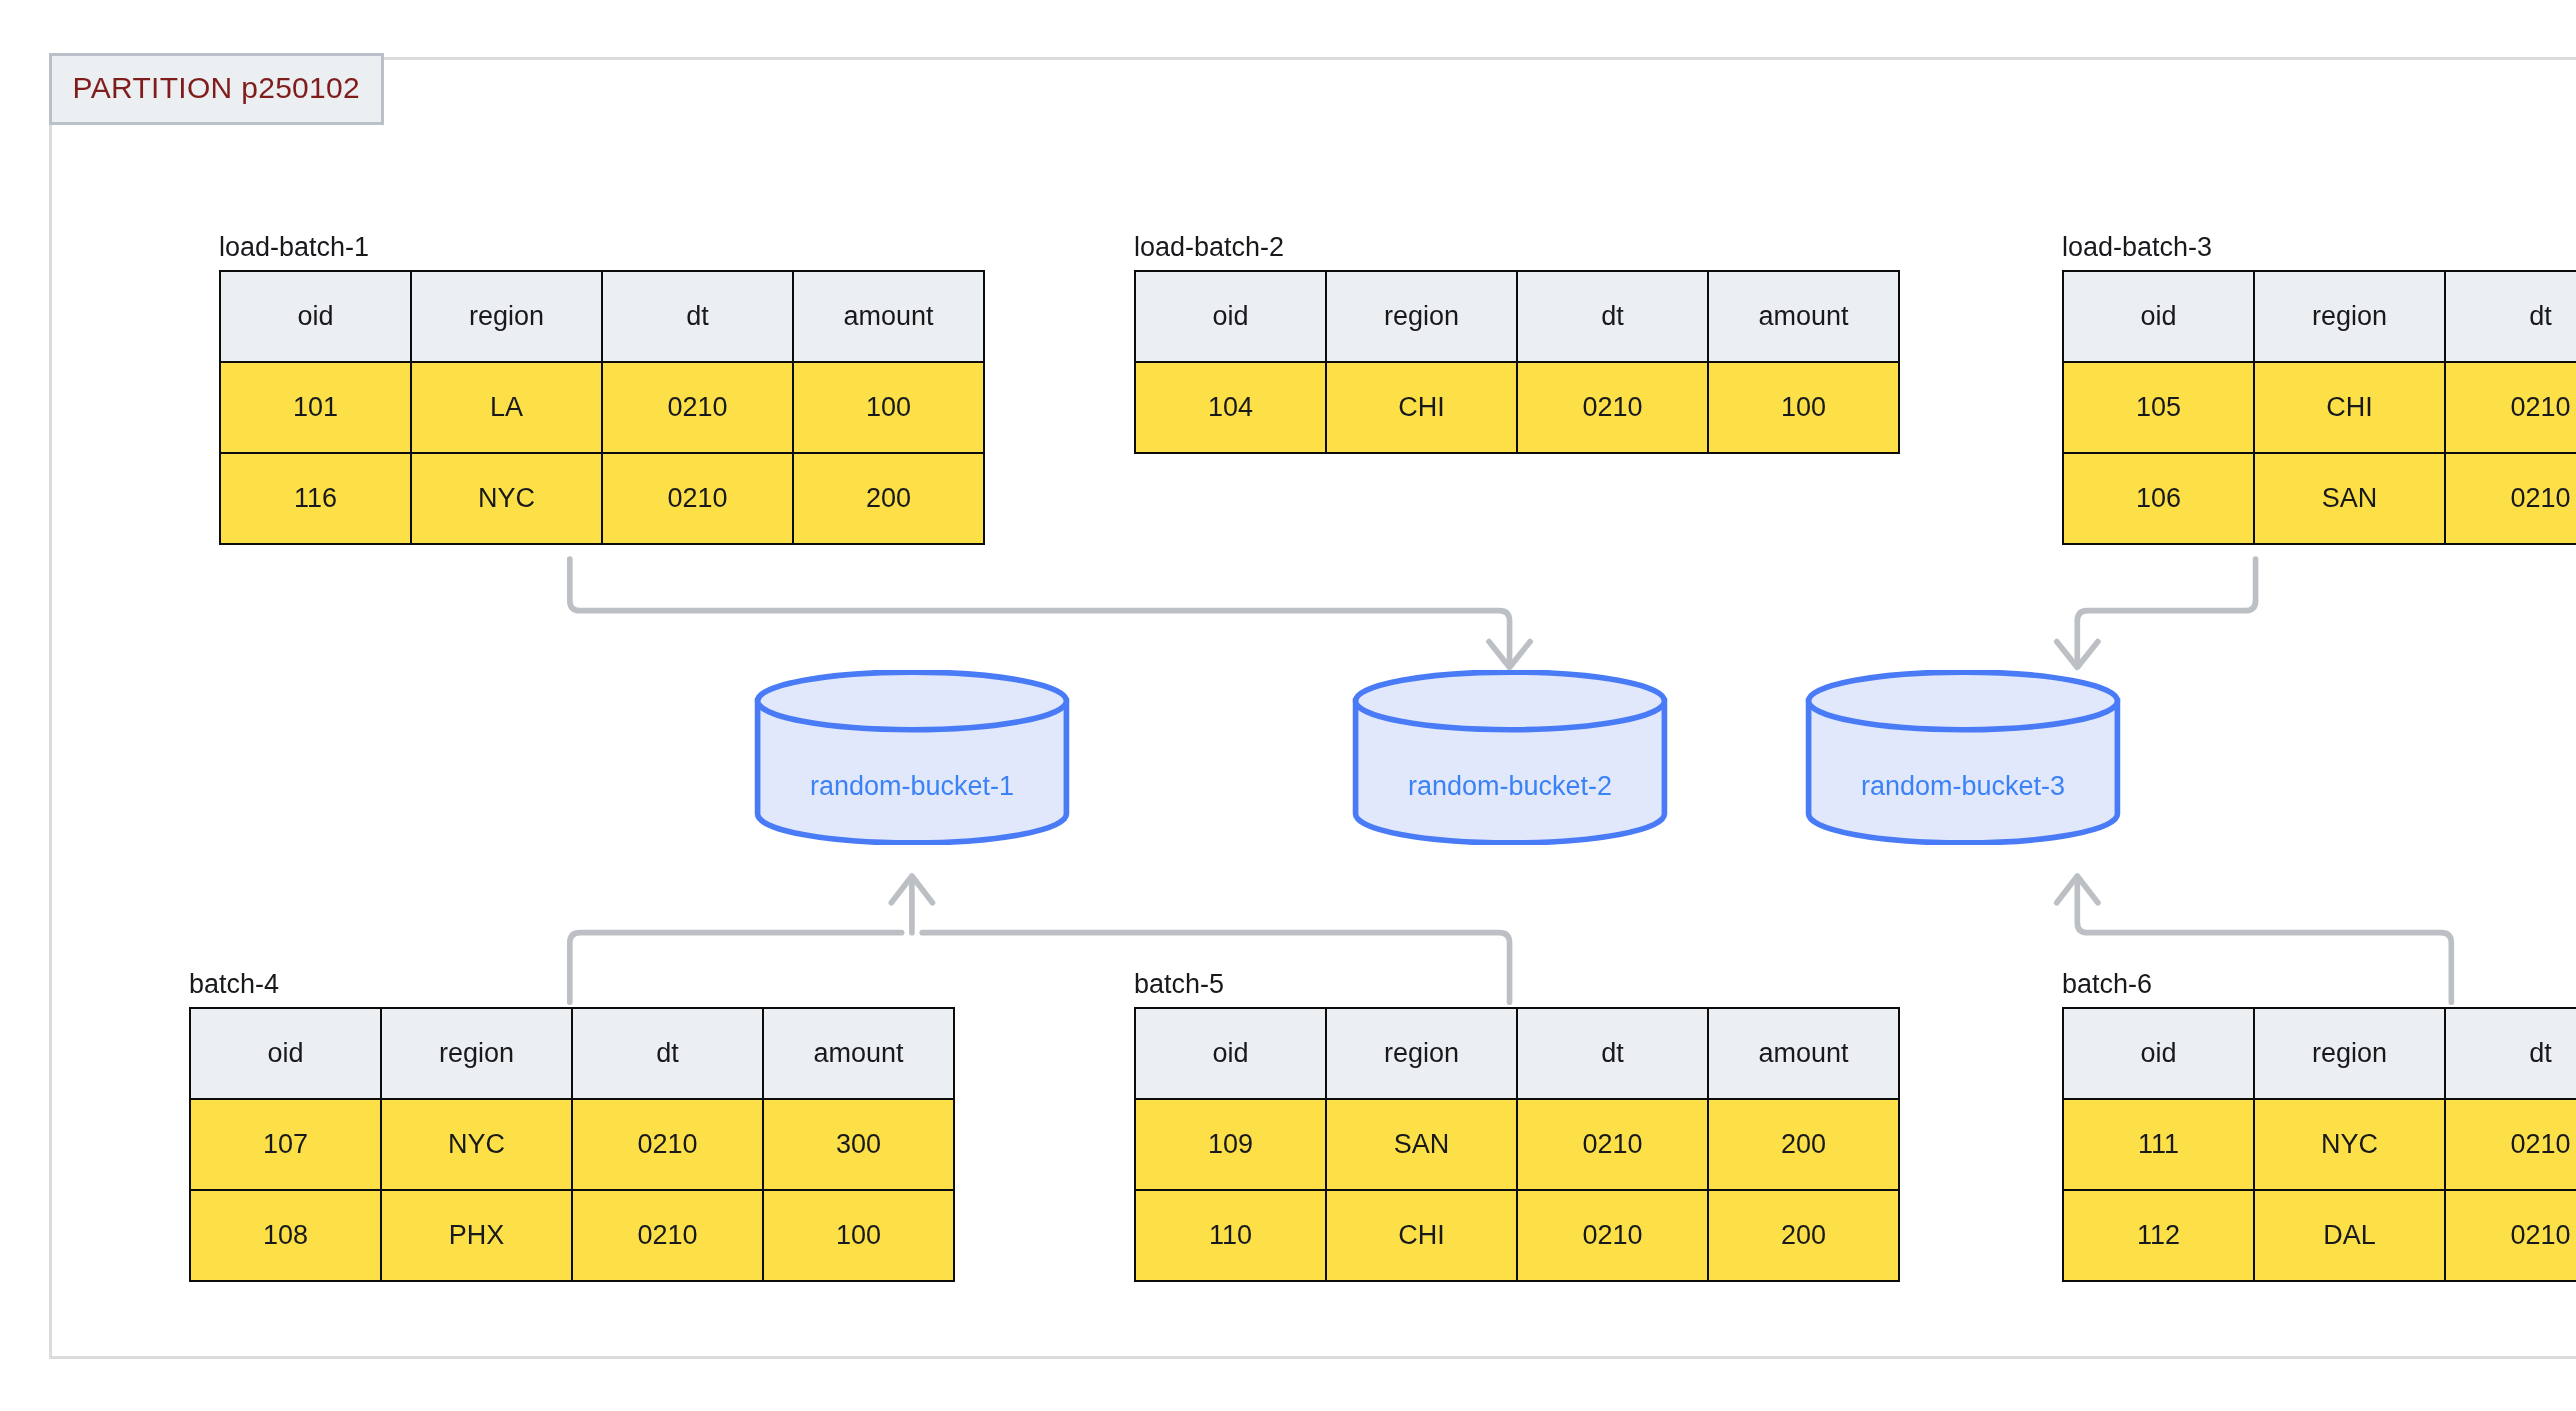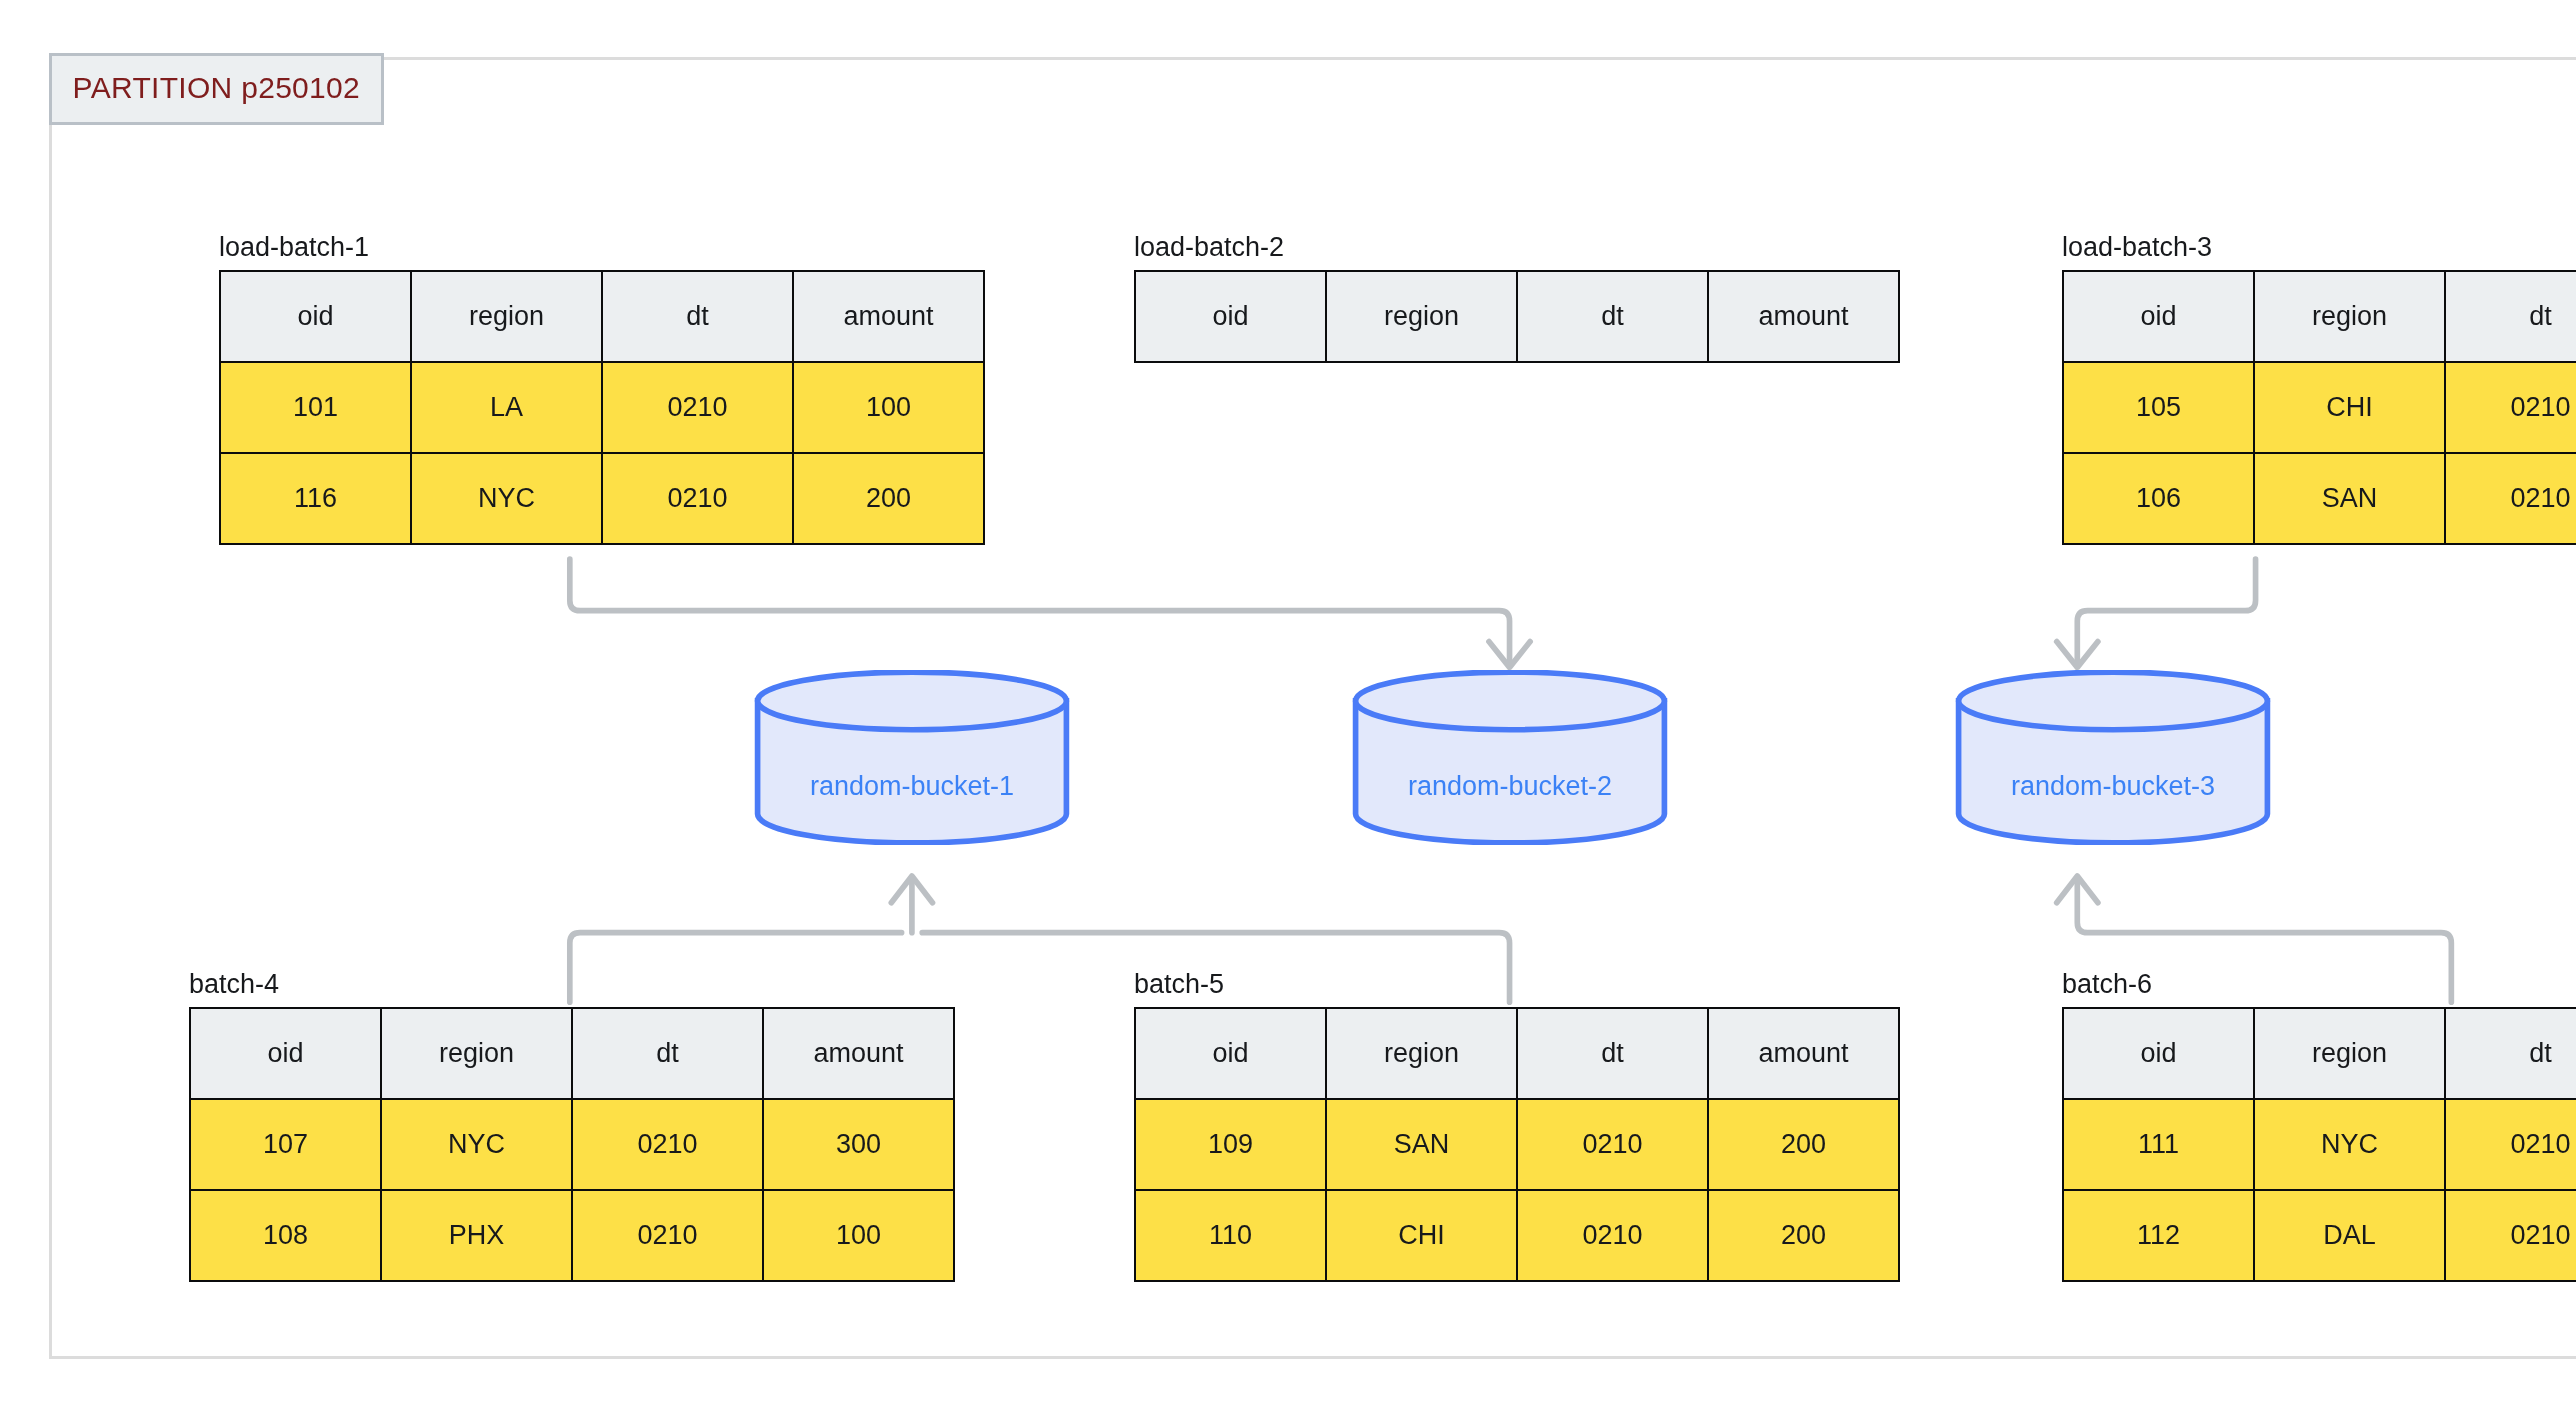--- a/index.html
+++ b/index.html
@@ -121,20 +121,26 @@
     <table class="batch-table">
       <thead>
           <tr>
         <th>oid</th>
         <th>region</th>
         <th>dt</th>
         <th>amount</th>
       </tr>
         </thead>
       <tbody>
+        <tr>
+          <td>104</td>
+          <td>CHI</td>
+          <td>0210</td>
+          <td>100</td>
+        </tr>
       </tbody>
     </table>
   </div>
 
   <div class="batch" style="left:2062px;top:234px;">
     <div class="batch-title">load-batch-3</div>
     <table class="batch-table">
       <thead>
           <tr>
         <th>oid</th>
@@ -169,21 +175,21 @@
   </div>
 
   <div class="cyl" style="left:1345px;top:670px;">
     <svg width="330" height="175" viewBox="0 0 640 340">
       <path d="M20,60 L20,280 A300,56 0 0,0 620,280 L620,60 Z" fill="#e2e8fb" stroke="#4a7bf7" stroke-width="11"></path>
       <ellipse cx="320" cy="60" rx="300" ry="56" fill="#e2e8fb" stroke="#4a7bf7" stroke-width="11"></ellipse>
     </svg>
     <div class="cyl-label">random-bucket-2</div>
   </div>
 
-  <div class="cyl" style="left:1948px;top:670px;">
+  <div class="cyl" style="left:1798px;top:670px;">
     <svg width="330" height="175" viewBox="0 0 640 340">
       <path d="M20,60 L20,280 A300,56 0 0,0 620,280 L620,60 Z" fill="#e2e8fb" stroke="#4a7bf7" stroke-width="11"></path>
       <ellipse cx="320" cy="60" rx="300" ry="56" fill="#e2e8fb" stroke="#4a7bf7" stroke-width="11"></ellipse>
     </svg>
     <div class="cyl-label">random-bucket-3</div>
   </div>
 
   <div class="batch" style="left:189px;top:971px;">
     <div class="batch-title">batch-4</div>
     <table class="batch-table">

